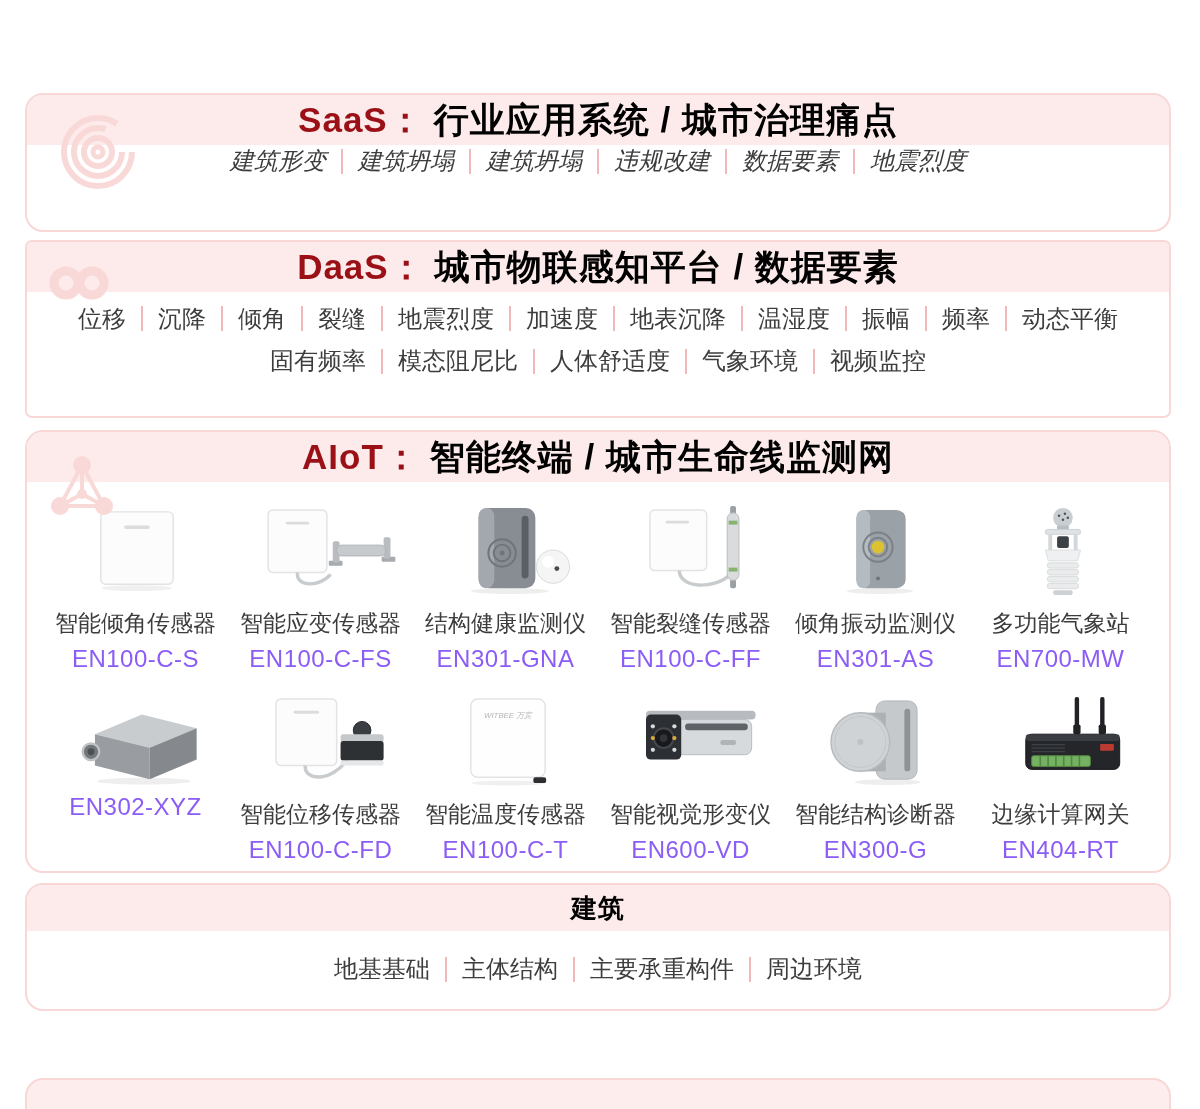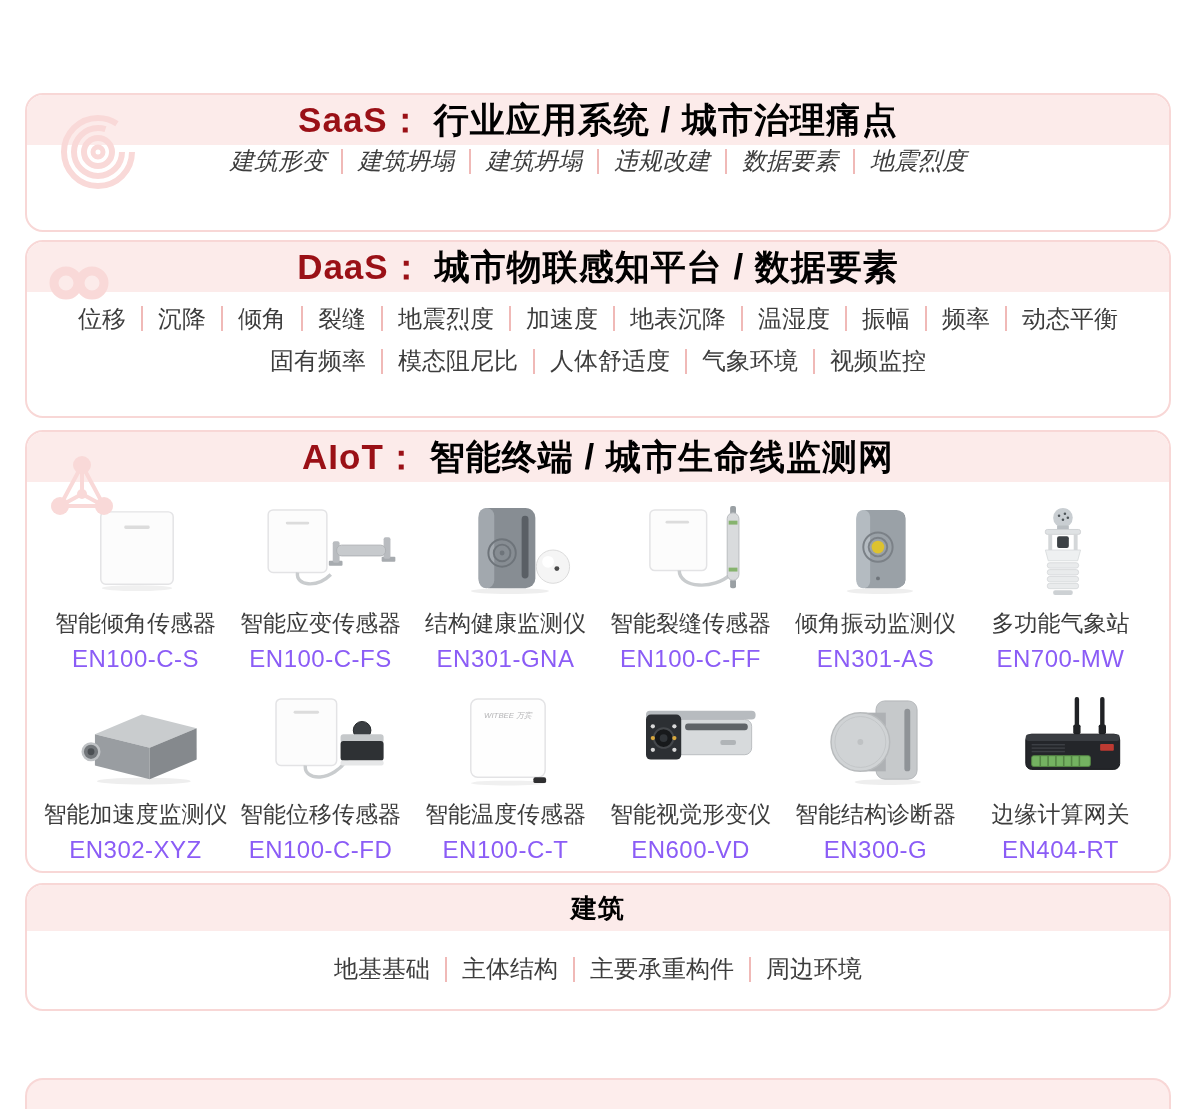--- a/index.html
+++ b/index.html
@@ -27,21 +27,21 @@
   .items-row{
     display:flex;align-items:center;justify-content:center;
     font-size:24px;color:#3d3d3d;white-space:nowrap;
   }
   .sep{width:2px;height:25px;background:#f0b9b7;margin:0 15px;flex:0 0 auto;}
 
   
   #sec-saas{top:93px;height:139px;}
   #sec-saas .body{height:85px;display:flex;align-items:flex-start;justify-content:center;font-style:italic;}
 
-  #sec-daas{top:240px;height:178px;}
+  #sec-daas{top:240px;height:178px;border-radius:7px;}
   #sec-daas .body{height:96px;display:flex;flex-direction:column;justify-content:space-evenly;}
 
   #sec-aiot{top:430px;height:443px;}
   #sec-aiot .body{padding:24px 16px 0 16px;}
   .product-grid{display:grid;grid-template-columns:repeat(6,1fr);row-gap:24px;}
   .product{display:flex;flex-direction:column;align-items:center;text-align:center;}
   .product-img{width:176px;height:90px;font-style:italic;}
   .product-img svg{width:176px;height:90px;display:block;}
   .p-name{margin-top:12px;font-size:23px;color:#3c3c3c;white-space:nowrap;}
   .p-model{margin-top:6px;font-size:24px;color:#8b5cf6;letter-spacing:0.5px;white-space:nowrap;}
@@ -277,21 +277,20 @@
           <div class="product-img">
             <svg viewBox="0 0 176 92">
               <ellipse cx="96" cy="86" rx="48" ry="3.5" fill="#eeeeee"></ellipse>
               <polygon points="46,38 94,18 150,32 102,52" fill="#c9ccce"></polygon>
               <polygon points="46,38 102,52 102,84 46,70" fill="#999da1"></polygon>
               <polygon points="102,52 150,32 150,64 102,84" fill="#85898d"></polygon>
               <circle cx="42" cy="56" r="8.5" fill="#73777b" stroke="#bfc2c5" stroke-width="2.5"></circle>
               <circle cx="42" cy="56" r="3.5" fill="#4b4f53"></circle>
             </svg>
           </div>
-          <div class="p-name">智能加速度监测仪</div>
           <div class="p-model">EN302-XYZ</div>
         </div>
 
         <div class="product">
           <div class="product-img">
             <svg viewBox="0 0 176 92">
               <rect x="42" y="2" width="62" height="68" rx="5" fill="#fcfcfc" stroke="#e3e3e5" stroke-width="1.5"></rect>
               <rect x="60" y="14" width="26" height="3" rx="1.5" fill="#dcdcdc"></rect>
               <path d="M72 70 C70 86 100 88 116 62" fill="none" stroke="#c9ccce" stroke-width="3.5"></path>
               <circle cx="130" cy="34" r="9" fill="#3a3e42" stroke="#24272a" stroke-width="1"></circle>

